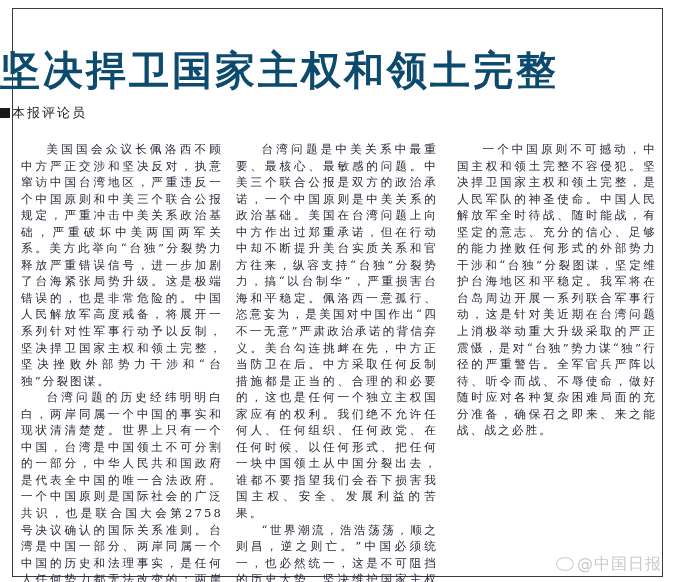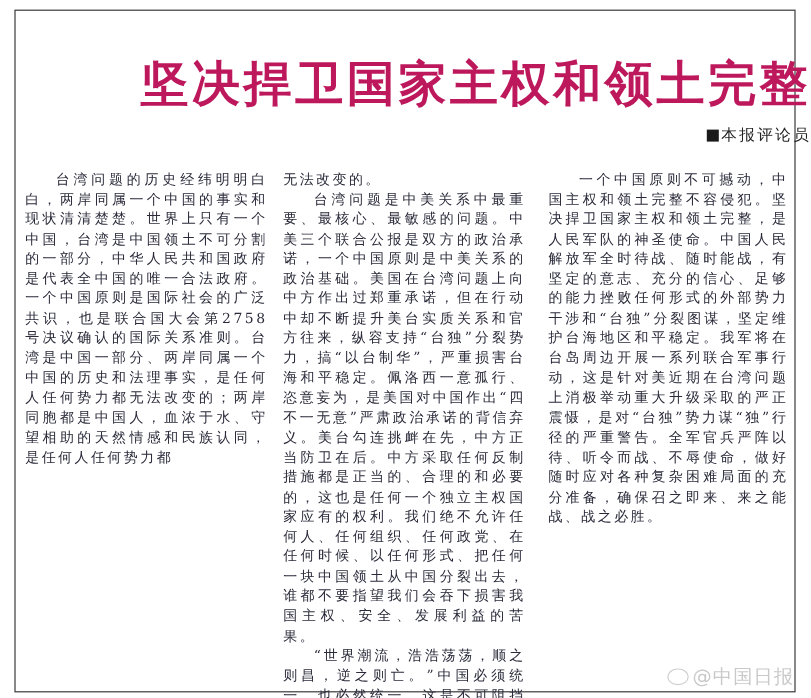--- a/index.html
+++ b/index.html
@@ -1,19 +1,19 @@
 <!DOCTYPE html>
 <html><head>
 <meta charset="utf-8">
 <style>
   html, body { margin: 0; padding: 0; background: #ffffff; }
   body { width: 676px; height: 582px; position: relative; overflow: hidden; font-family: "DejaVu Serif", "Liberation Serif", serif; }
   .frame { position: absolute; left: 12px; top: 8px; width: 651px; height: 569px; border: 1px solid #3a3a3a; box-sizing: border-box; background: #fff; }
-  .headline { position: absolute; left: 0; right: 0; top: 46px; text-align: right; font-family: "DejaVu Sans", "Liberation Sans", sans-serif; font-weight: bold; font-size: 40px; letter-spacing: 3px; color: #be185d; line-height: 48px; }
-  .byline { position: absolute; left: 0; right: 0; top: 104px; text-align: right; font-size: 13px; color: #222; letter-spacing: 2px; }
+  .headline { position: absolute; left: 0; right: 0; top: 46px; text-align: left; font-family: "DejaVu Sans", "Liberation Sans", sans-serif; font-weight: bold; font-size: 40px; letter-spacing: 3px; color: #0c4a6e; line-height: 48px; }
+  .byline { position: absolute; left: 0; right: 0; top: 104px; text-align: left; font-size: 13px; color: #222; letter-spacing: 2px; }
   .byline .sq { display: inline-block; width: 10px; height: 10px; background: #1a1a1a; margin-right: 2px; vertical-align: -1px; }
   .col { position: absolute; top: 141px; font-size: 11.6px; line-height: 16.55px; color: #2a2a3a; letter-spacing: 2.1px; text-align: justify; }
   .col p { margin: 0; text-indent: 2.2em; }
   .col p.noindent { text-indent: 0; }
   .c1 { left: 21px; width: 202px; }
   .c2 { left: 236px; width: 202px; }
   .c3 { left: 457px; width: 200px; }
   .watermark { position: absolute; left: 556px; top: 554px; font-family: "DejaVu Sans", "Liberation Sans", sans-serif; font-size: 16px; color: #c9c9c9; letter-spacing: 1px; }
   .watermark .logo { display: inline-block; width: 16px; height: 12px; border: 1.5px solid #cfcfcf; border-radius: 50%; vertical-align: -2px; margin-right: 3px; }
 </style>
@@ -22,25 +22,25 @@
 
 <div class="frame"></div>
 
 <h1 class="headline" style="margin:0;">坚决捍卫国家主权和领土完整</h1>
 
 <div class="byline">
   <span class="sq"></span><span>本报评论员</span>
 </div>
 
 <div class="col c1">
+  <p>美国国会众议长佩洛西不顾中方严正交涉和坚决反对，执意窜访中国台湾地区，严重违反一个中国原则和中美三个联合公报规定，严重冲击中美关系政治基础，严重破坏中美两国两军关系。美方此举向“台独”分裂势力释放严重错误信号，进一步加剧了台海紧张局势升级。这是极端错误的，也是非常危险的。中国人民解放军高度戒备，将展开一系列针对性军事行动予以反制，坚决捍卫国家主权和领土完整，坚决挫败外部势力干涉和“台独”分裂图谋。</p>
   <p>台湾问题的历史经纬明明白白，两岸同属一个中国的事实和现状清清楚楚。世界上只有一个中国，台湾是中国领土不可分割的一部分，中华人民共和国政府是代表全中国的唯一合法政府。一个中国原则是国际社会的广泛共识，也是联合国大会第2758号决议确认的国际关系准则。台湾是中国一部分、两岸同属一个中国的历史和法理事实，是任何人任何势力都无法改变的；两岸同胞都是中国人，血浓于水、守望相助的天然情感和民族认同，是任何人任何势力都</p>
 </div>
 
 <div class="col c2">
-  <p class="noindent">无法改变的。</p>
   <p>台湾问题是中美关系中最重要、最核心、最敏感的问题。中美三个联合公报是双方的政治承诺，一个中国原则是中美关系的政治基础。美国在台湾问题上向中方作出过郑重承诺，但在行动中却不断提升美台实质关系和官方往来，纵容支持“台独”分裂势力，搞“以台制华”，严重损害台海和平稳定。佩洛西一意孤行、恣意妄为，是美国对中国作出“四不一无意”严肃政治承诺的背信弃义。美台勾连挑衅在先，中方正当防卫在后。中方采取任何反制措施都是正当的、合理的和必要的，这也是任何一个独立主权国家应有的权利。我们绝不允许任何人、任何组织、任何政党、在任何时候、以任何形式、把任何一块中国领土从中国分裂出去，谁都不要指望我们会吞下损害我国主权、安全、发展利益的苦果。</p>
   <p>“世界潮流，浩浩荡荡，顺之则昌，逆之则亡。”中国必须统一，也必然统一，这是不可阻挡的历史大势。坚决维护国家主权和领土完整是14亿多中国人民的坚定意志，实现祖国完全统</p>
 </div>
 
 <div class="col c3">
   <p>一个中国原则不可撼动，中国主权和领土完整不容侵犯。坚决捍卫国家主权和领土完整，是人民军队的神圣使命。中国人民解放军全时待战、随时能战，有坚定的意志、充分的信心、足够的能力挫败任何形式的外部势力干涉和“台独”分裂图谋，坚定维护台海地区和平稳定。我军将在台岛周边开展一系列联合军事行动，这是针对美近期在台湾问题上消极举动重大升级采取的严正震慑，是对“台独”势力谋“独”行径的严重警告。全军官兵严阵以待、听令而战、不辱使命，做好随时应对各种复杂困难局面的充分准备，确保召之即来、来之能战、战之必胜。</p>
 </div>
 
 <div class="watermark">
   <span class="logo"></span><span>@中国日报</span>

